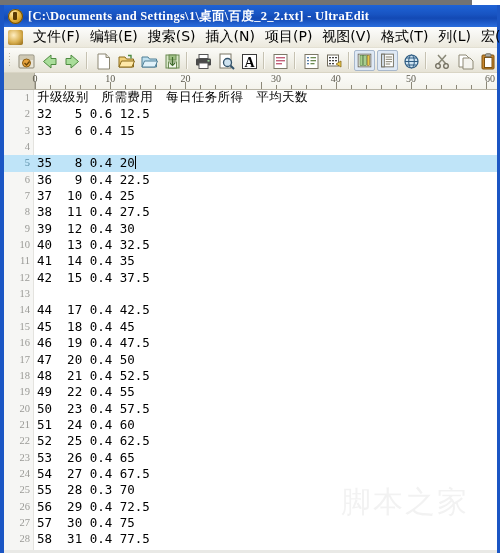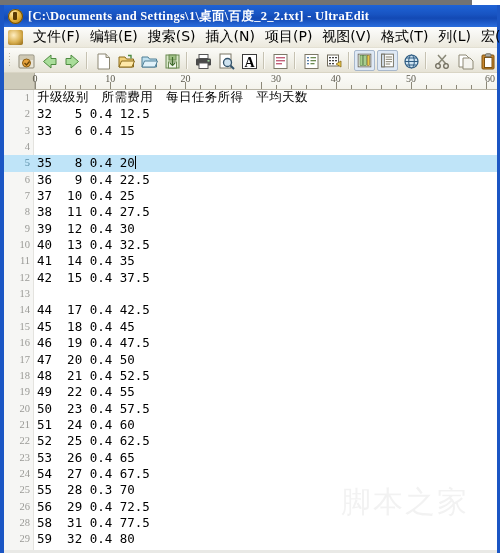--- a/index.html
+++ b/index.html
@@ -508,21 +508,21 @@
         <div class="rtick minor" style="left: 436.16px;"></div>
         <div class="rtick major" style="left: 451.2px;"></div>
         <div class="rnum" style="left: 455px;">60</div>
       </div>
   </div>
 
   <div class="editor">
     <div class="linenum-col"></div>
     <div class="code-area" id="code-area">
         <div class="crow"><span class="ln">1</span><span class="ctext header">升级级别　所需费用　每日任务所得　平均天数</span></div>
-        <div class="crow"><span class="ln">2</span><span class="ctext">32   5 0.4 12.5</span></div>
+        <div class="crow"><span class="ln">2</span><span class="ctext">32   5 0.6 12.5</span></div>
         <div class="crow"><span class="ln">3</span><span class="ctext">33   6 0.4 15</span></div>
         <div class="crow"><span class="ln">4</span></div>
         <div class="crow current"><span class="ln">5</span><span class="ctext">35   8 0.4 20<span class="caret"></span></span></div>
         <div class="crow"><span class="ln">6</span><span class="ctext">36   9 0.4 22.5</span></div>
         <div class="crow"><span class="ln">7</span><span class="ctext">37  10 0.4 25</span></div>
         <div class="crow"><span class="ln">8</span><span class="ctext">38  11 0.4 27.5</span></div>
         <div class="crow"><span class="ln">9</span><span class="ctext">39  12 0.4 30</span></div>
         <div class="crow"><span class="ln">10</span><span class="ctext">40  13 0.4 32.5</span></div>
         <div class="crow"><span class="ln">11</span><span class="ctext">41  14 0.4 35</span></div>
         <div class="crow"><span class="ln">12</span><span class="ctext">42  15 0.4 37.5</span></div>
@@ -533,20 +533,21 @@
         <div class="crow"><span class="ln">17</span><span class="ctext">47  20 0.4 50</span></div>
         <div class="crow"><span class="ln">18</span><span class="ctext">48  21 0.4 52.5</span></div>
         <div class="crow"><span class="ln">19</span><span class="ctext">49  22 0.4 55</span></div>
         <div class="crow"><span class="ln">20</span><span class="ctext">50  23 0.4 57.5</span></div>
         <div class="crow"><span class="ln">21</span><span class="ctext">51  24 0.4 60</span></div>
         <div class="crow"><span class="ln">22</span><span class="ctext">52  25 0.4 62.5</span></div>
         <div class="crow"><span class="ln">23</span><span class="ctext">53  26 0.4 65</span></div>
         <div class="crow"><span class="ln">24</span><span class="ctext">54  27 0.4 67.5</span></div>
         <div class="crow"><span class="ln">25</span><span class="ctext">55  28 0.3 70</span></div>
         <div class="crow"><span class="ln">26</span><span class="ctext">56  29 0.4 72.5</span></div>
+        <div class="crow"><span class="ln">27</span><span class="ctext">57  30 0.4 75</span></div>
         <div class="crow"><span class="ln">28</span><span class="ctext">58  31 0.4 77.5</span></div>
         <div class="crow"><span class="ln">29</span><span class="ctext">59  32 0.4 80</span></div>
       </div>
     <div class="watermark">脚本之家</div>
   </div>
 
   <div class="bottom-edge"></div>
 </div>
 
 </body></html>

